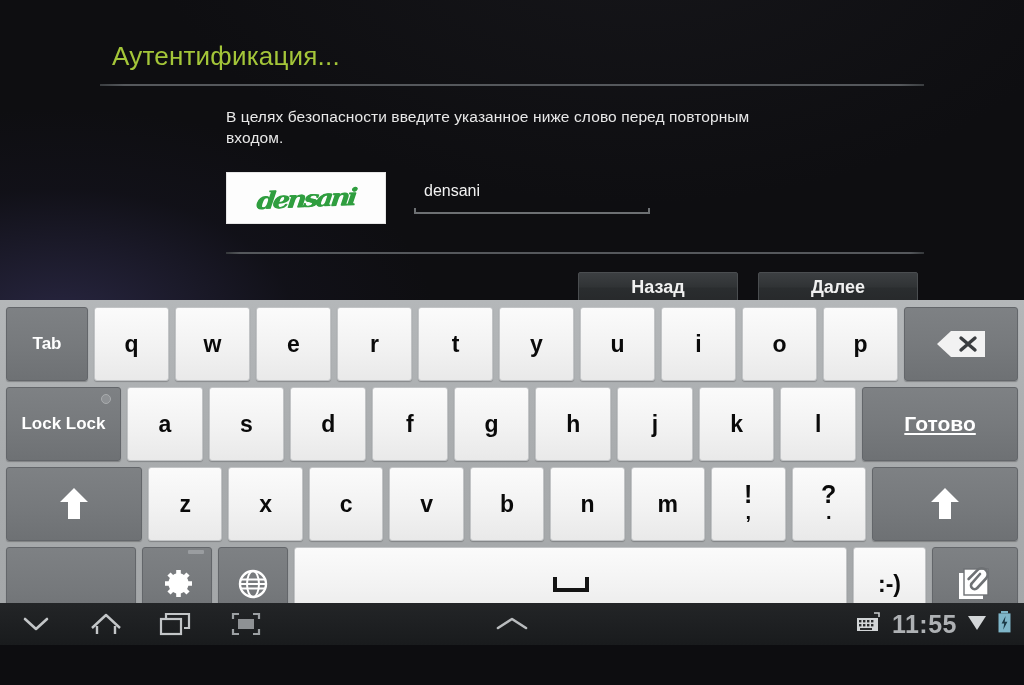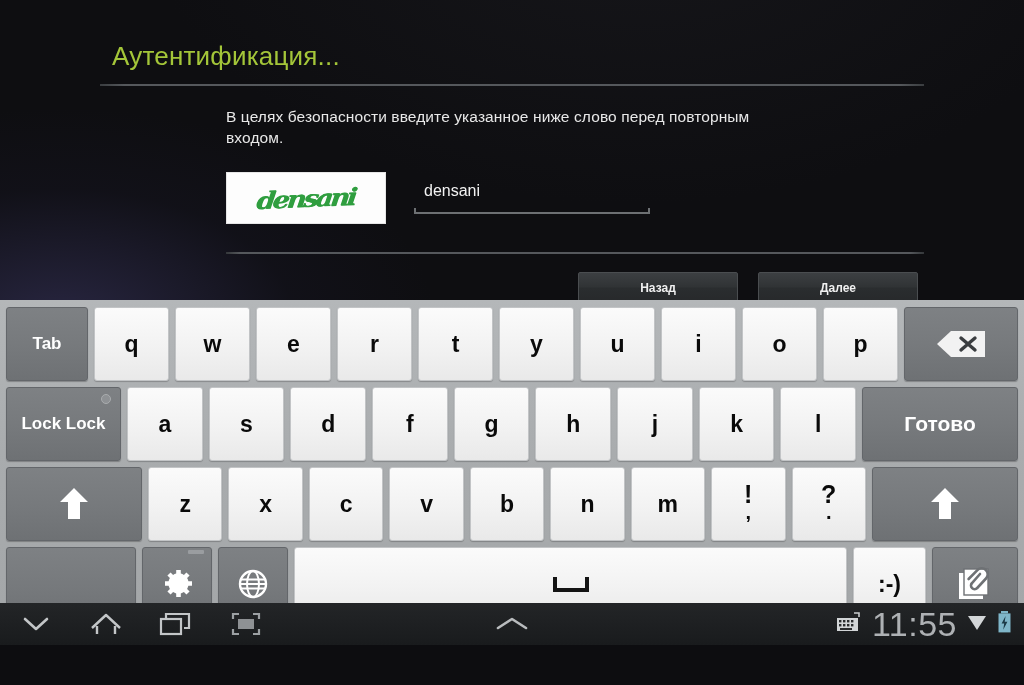--- a/index.html
+++ b/index.html
@@ -145,21 +145,21 @@
     gap: 20px;
   }
 
   .dlg-button {
     width: 160px;
     height: 31px;
     background: linear-gradient(to bottom, #3c3f42 0%, #303335 48%, #2a2d2f 52%, #27292b 100%);
     border: 1px solid #4a4d50;
     border-radius: 2px;
     color: #f0f0f0;
-    font-size: 12px;
+    font-size: 18px;
     font-weight: bold;
     display: flex;
     align-items: center;
     justify-content: center;
     cursor: pointer;
   }
 
   
   #keyboard {
     position: absolute;
@@ -205,21 +205,21 @@
     box-shadow: 0 1px 1px rgba(0,0,0,0.25);
     color: #ffffff;
     font-size: 17px;
     font-weight: bold;
   }
 
   
   .w-tab   { flex: 0 0 82px; }
   .w-bksp  { flex: 0 0 114px; }
   .w-caps  { flex: 0 0 115px; }
-  .w-enter { flex: 0 0 156px; }
+  .w-enter { flex: 0 0 156px; text-decoration: underline; }
   .w-shiftL{ flex: 0 0 136px; }
   .w-shiftR{ flex: 0 0 146px; }
   .w-123   { flex: 0 0 130px; align-items: flex-end; }
   .w-sym   { flex: 0 0 70px; }
   .w-space { flex: 1 1 auto; }
   .w-emoji { flex: 0 0 73px; }
   .w-clip  { flex: 0 0 86px; }
 
   .key-enter { font-size: 21px; font-weight: bold; }
 
@@ -277,22 +277,22 @@
   #status-cluster {
     margin-left: auto;
     display: flex;
     align-items: center;
     gap: 9px;
     padding-right: 12px;
   }
 
   #clock {
     color: #aeb1b4;
-    font-size: 34px;
-    font-weight: normal;
+    font-size: 25px;
+    font-weight: bold;
     letter-spacing: 0.5px;
     line-height: 30px;
   }
 
   
   #watermark-bar {
     position: absolute;
     left: 0;
     top: 645px;
     width: 1024px;

